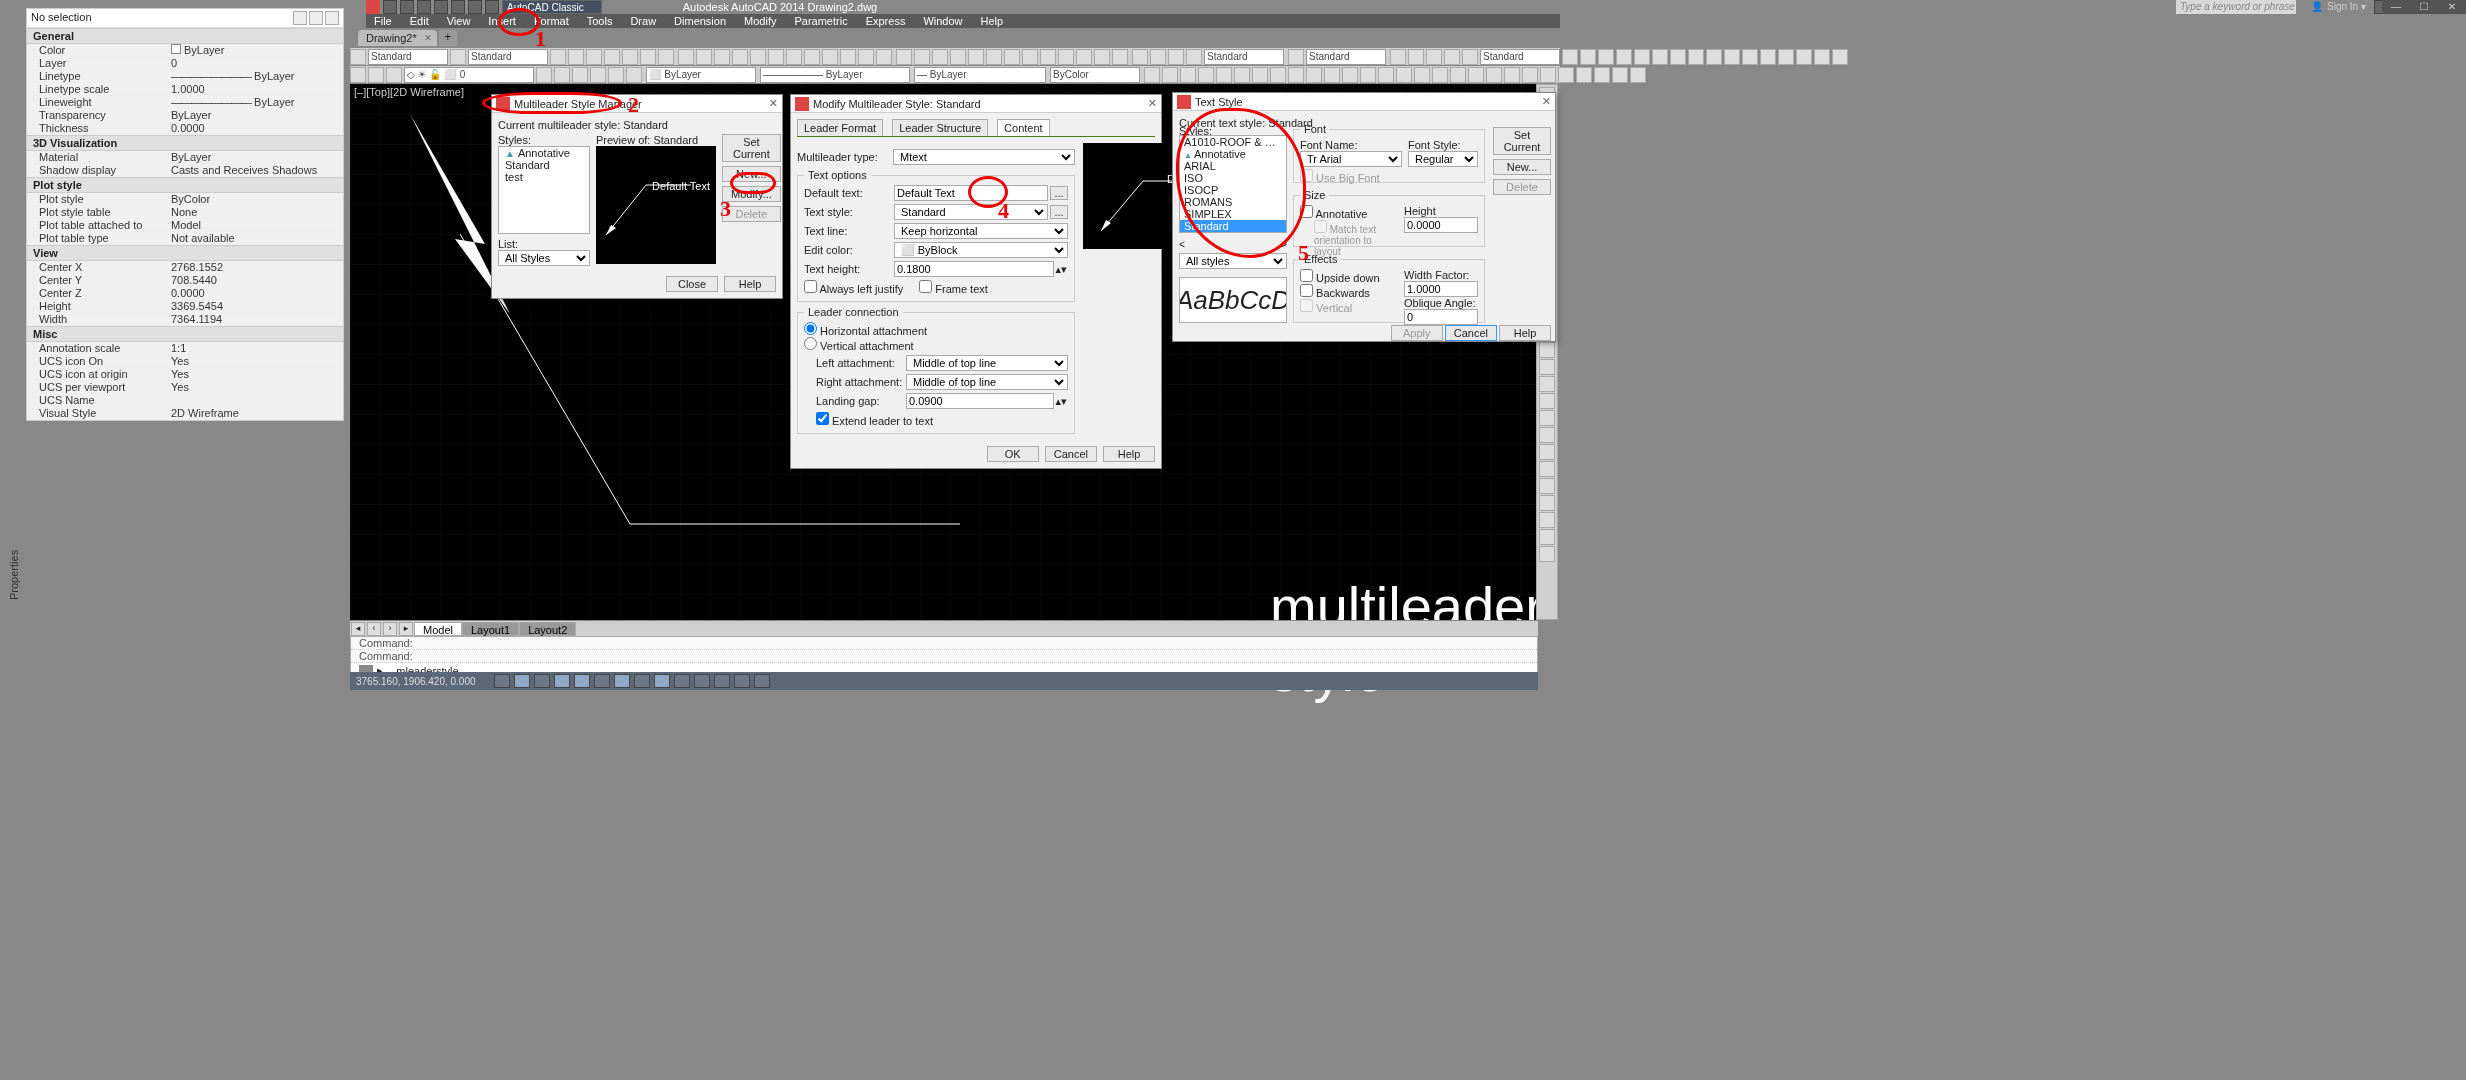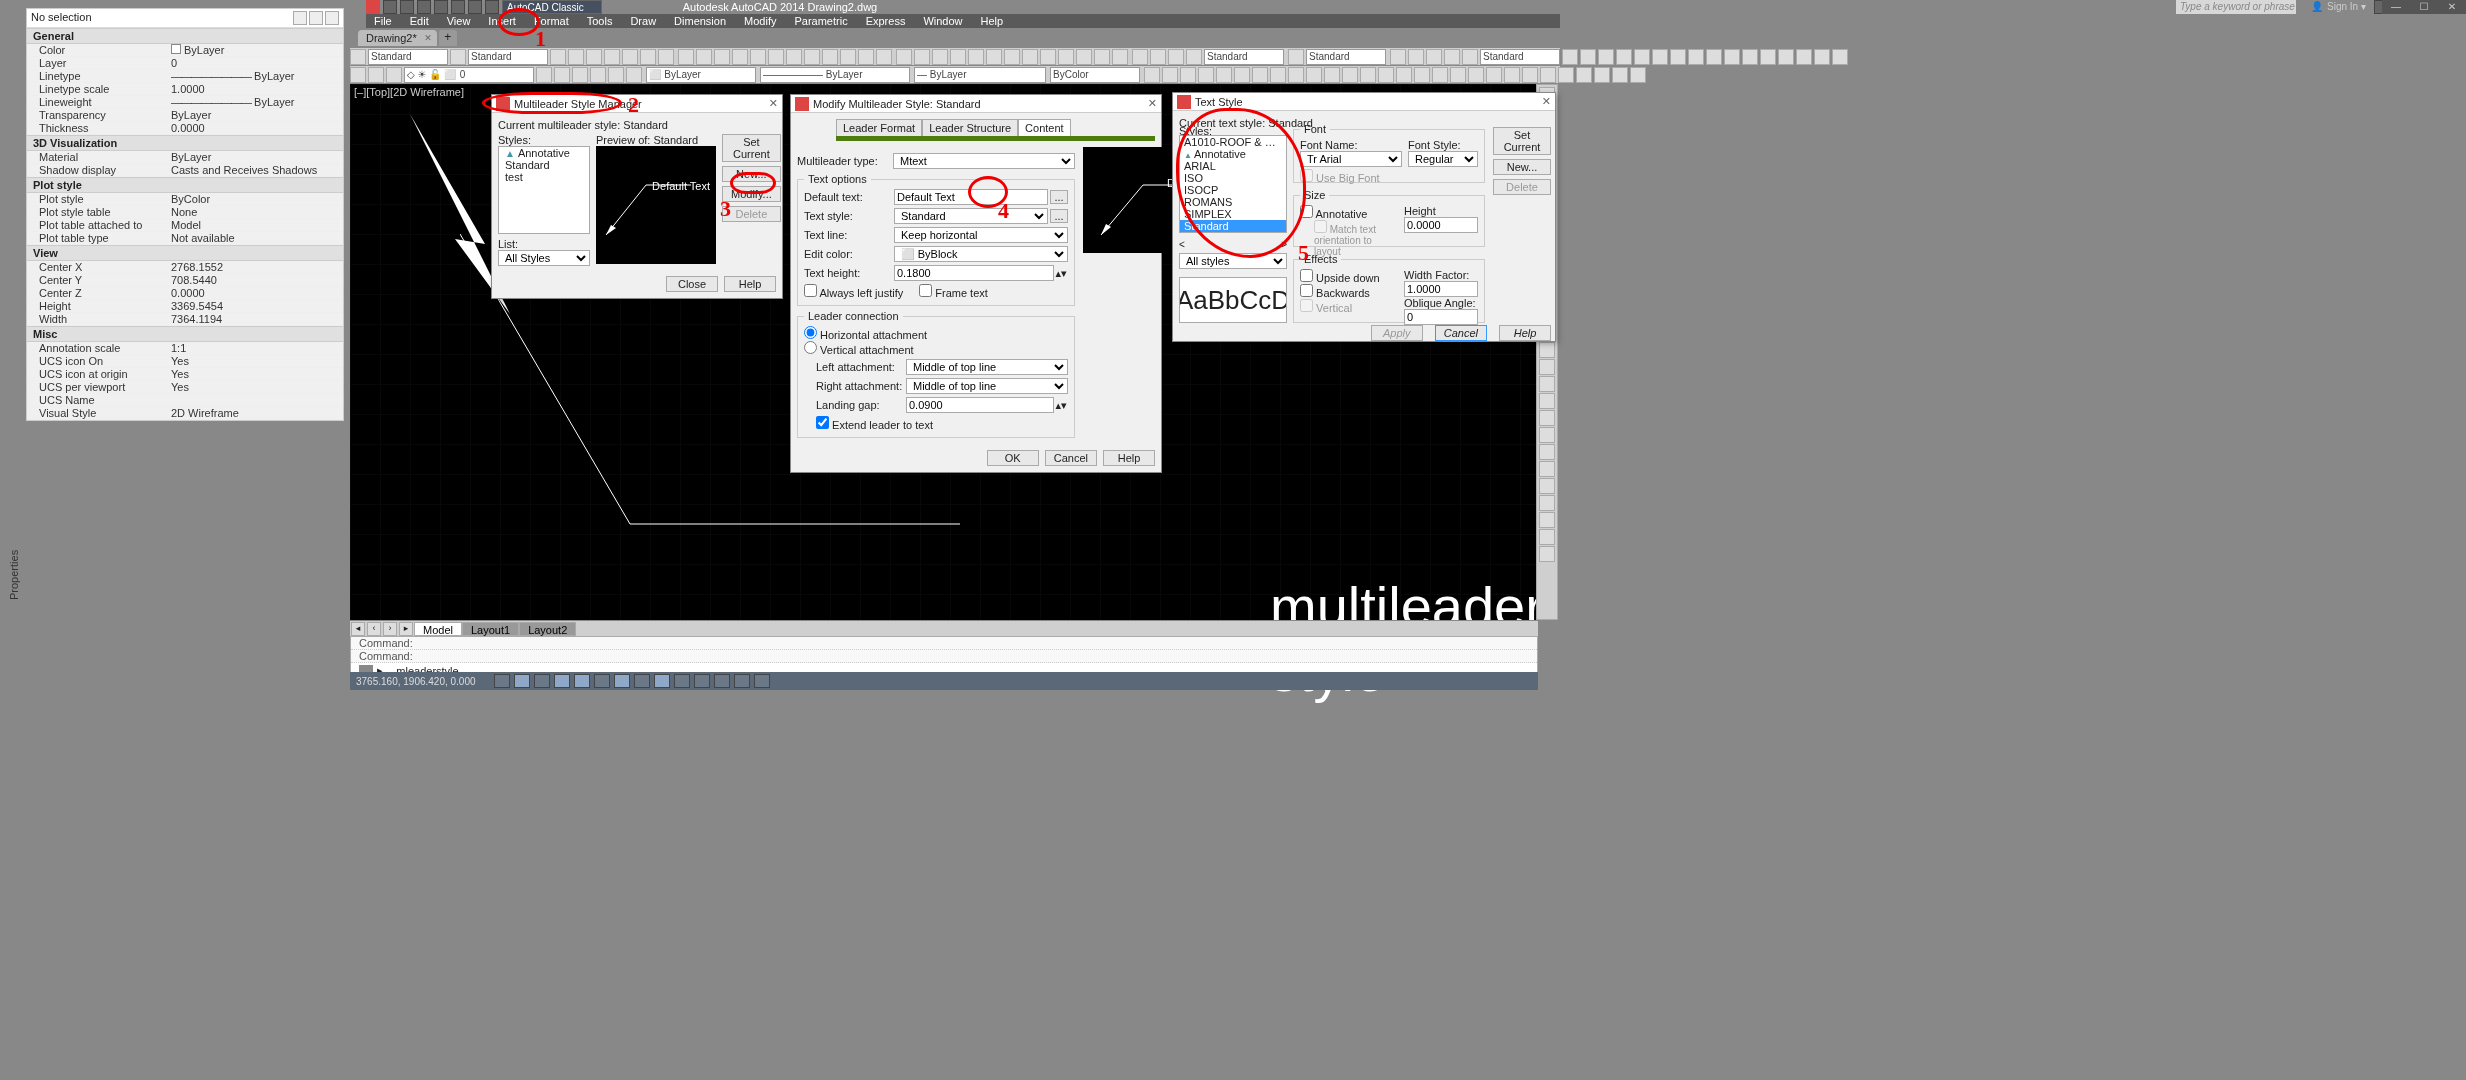--- a/index.html
+++ b/index.html
@@ -513,21 +513,21 @@
   </div>
 </div>
 
 <div class="dlg" style="left:790px;top:94px;width:372px;">
   <div class="dlg-title">
     <span class="icon"></span>
     <span>Modify Multileader Style: Standard</span>
     <span class="x">✕</span>
   </div>
   <div class="body" style="position:relative;">
-    <div style="display:flex;gap:0;border-bottom:5px solid #4d7c0f;margin-bottom:6px;margin-left:39px;">
+    <div style="display:flex;gap:9px;border-bottom:1px solid #4d7c0f;margin-bottom:6px;">
       <div style="padding:2px 6px;border:1px solid #aaa;border-bottom:none;background:#e8e8e8">Leader Format</div>
       <div style="padding:2px 6px;border:1px solid #aaa;border-bottom:none;background:#e8e8e8">Leader Structure</div>
       <div style="padding:2px 6px;border:1px solid #aaa;border-bottom:none;background:#fff">Content</div>
     </div>
     <div style="display:flex;gap:8px;">
       <div style="flex:1;margin-top:6px;">
         <div style="display:flex;align-items:center;margin-bottom:4px;">
             <label style="width:96px">Multileader type:</label>
             <select style="flex:1"><option>Mtext</option></select>
           </div>
@@ -617,21 +617,21 @@
         <div class="li">ROMANS</div>
         <div class="li">SIMPLEX</div>
         <div class="li sel">Standard</div>
       </div>
     <div style="position:absolute;left:6px;top:128px;width:108px;display:flex;">
         <span style="font-size:10px">&lt;</span>
         <span style="flex:1"></span>
         <span style="font-size:10px">&gt;</span>
       </div>
     <select style="position:absolute;left:6px;top:142px;width:108px"><option>All styles</option></select>
-    <div style="position:absolute;left:6px;top:166px;width:108px;height:46px;border:1px solid #aaa;background:#fff;font-size:26px;font-family:Arial;display:flex;align-items:center;justify-content:center;overflow:hidden;">AaBbCcD</div>
+    <div style="position:absolute;left:6px;top:166px;width:108px;height:46px;border:1px solid #aaa;background:#fff;font-size:26px;font-family:Arial;display:flex;align-items:center;justify-content:center;overflow:hidden;font-style:italic;">AaBbCcD</div>
 
     <fieldset style="position:absolute;left:120px;top:12px;width:192px;height:60px;">
       <legend>Font</legend>
       <div style="display:flex;gap:6px;">
         <div style="flex:1"><label>Font Name:</label><br>
         <select style="width:100%"><option>Tr <span>Arial</span></option></select></div>
         <div style="flex:0 0 70px"><label>Font Style:</label><br>
         <select style="width:100%"><option>Regular</option></select></div>
       </div>
       <label style="color:#999;margin-top:2px;display:block"><input type="checkbox" disabled="" style=""> <span>Use Big Font</span></label>
@@ -666,21 +666,21 @@
           <input type="text" style="width: 100%;" value="0">
         </div>
       </div>
     </fieldset>
 
     <div style="position:absolute;right:4px;top:16px;display:flex;flex-direction:column;gap:4px;width:58px;">
       <div class="btn">Set Current</div>
       <div class="btn">New...</div>
       <div class="btn disabled">Delete</div>
     </div>
-    <div style="position:absolute;right:4px;bottom:0;display:flex;gap:12px;font-style:italic;">
+    <div style="position:absolute;right:4px;bottom:0;display:flex;gap:2px;">
       <div class="btn disabled">Apply</div>
       <div class="btn" style="border-color:#39f">Cancel</div>
       <div class="btn">Help</div>
     </div>
   </div>
 </div>
 
 <div class="anno-circle" style="left:498px;top:8px;width:42px;height:28px;"></div>
 <div class="anno-num" style="left:535px;top:26px">1</div>
 <div class="anno-circle" style="left:482px;top:92px;width:140px;height:22px;border-radius:50%/70%"></div>

